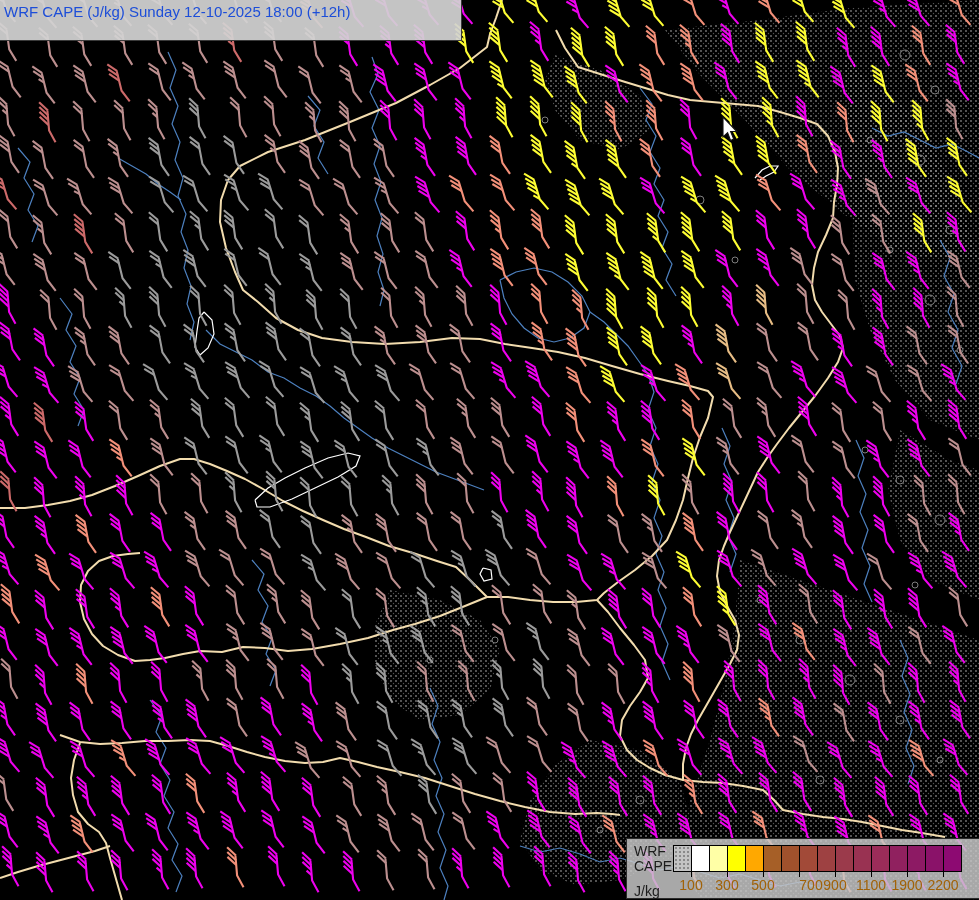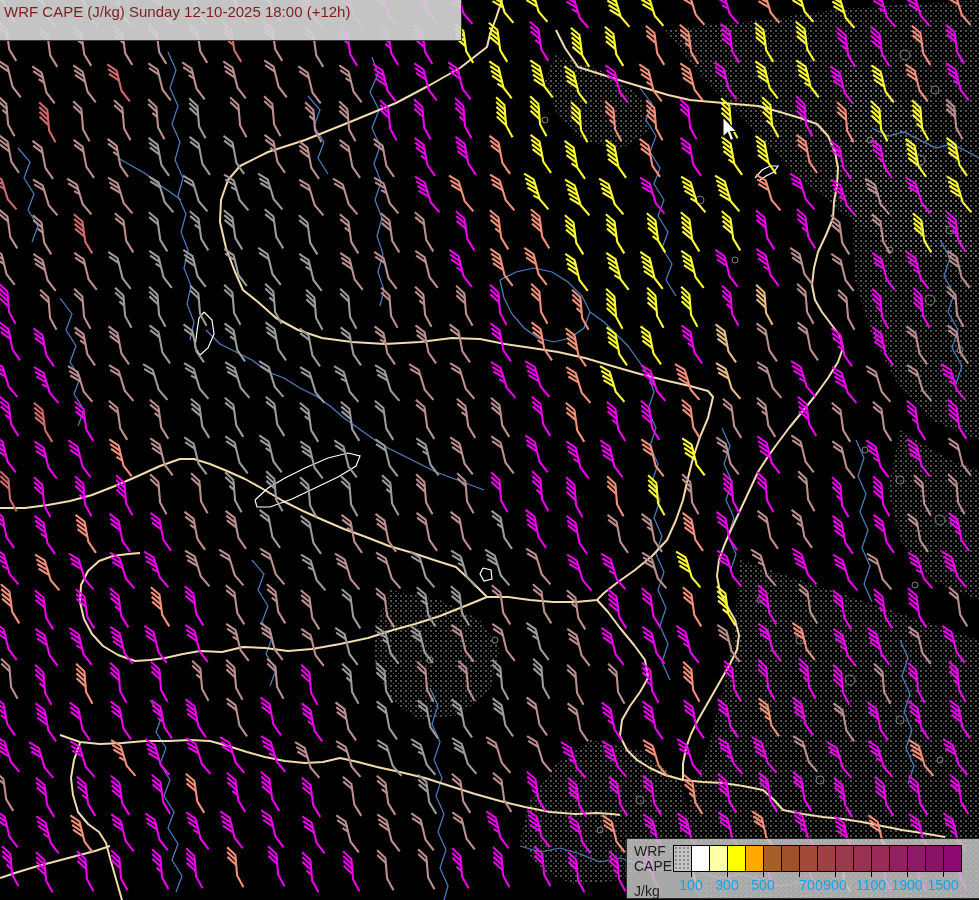--- a/index.html
+++ b/index.html
@@ -2,34 +2,34 @@
 <html><head>
 <meta charset="utf-8">
 <style>
   html,body{margin:0;padding:0;background:#000;}
   .stage{position:relative;width:979px;height:900px;background:#000;overflow:hidden;
          font-family:"Liberation Sans",sans-serif;}
   #map-svg{position:absolute;left:0;top:0;z-index:1;}
   .titlebox{position:absolute;left:0;top:0;width:462px;height:41px;box-sizing:border-box;
             background:rgba(211,211,211,0.93);border-right:1px solid #3a3a3a;border-bottom:1px solid #3a3a3a;
             padding:2px 0 0 4px;z-index:5;}
-  .t1{font-size:15px;line-height:19px;color:#7f1d1d;white-space:nowrap;}
+  .t1{font-size:15px;line-height:19px;color:#1d4ed8;white-space:nowrap;}
   .t2{font-size:15px;line-height:19px;color:#5e5e5e;white-space:nowrap;}
   .legend{position:absolute;left:626px;top:838px;width:363px;height:61px;box-sizing:border-box;
           background:rgba(200,200,200,0.84);border:1px solid #2a2a2a;z-index:5;}
   .legend-label{position:absolute;left:7px;color:#1c1c1c;font-size:14px;line-height:14px;}
   .ll0{top:5px;}  .ll1{top:20px;}  .ll2{top:37px;margin-top:8px;}
   .bar{position:absolute;left:46px;top:6px;height:25px;display:flex;border:1px solid #000;}
   .cell{width:17px;height:25px;border-right:1px solid #000;box-sizing:content-box;}
   .cell:last-child{border-right:none;}
   .cell-stipple{background-color:#c4c4c4;
     background-image:radial-gradient(#8a8a8a 0.9px, rgba(0,0,0,0) 0.9px);
     background-size:4px 4px;}
   .tick{position:absolute;top:32px;width:1px;height:6px;background:#000;}
-  .tlab{position:absolute;top:38px;font-size:14px;color:#0ea5e9;transform:translateX(-50%);}
+  .tlab{position:absolute;top:38px;font-size:14px;color:#a16207;transform:translateX(-50%);}
 </style>
 </head>
 <body>
 
 <div class="stage">
 
   <svg id="map-svg" width="979" height="900" viewBox="0 0 979 900">
       <defs>
         <pattern id="dots" width="5" height="5" patternUnits="userSpaceOnUse">
           <circle cx="1" cy="1" r="0.9" fill="#8f8f8f"></circle>
@@ -3989,17 +3989,17 @@
         <div class="tlab" style="left: 136px;">500</div>
         <div class="tick" style="left: 172px;"></div>
         <div class="tlab" style="left: 184px;">700</div>
         <div class="tick" style="left: 208px;"></div>
         <div class="tlab" style="left: 208px;">900</div>
         <div class="tick" style="left: 244px;"></div>
         <div class="tlab" style="left: 244px;">1100</div>
         <div class="tick" style="left: 280px;"></div>
         <div class="tlab" style="left: 280px;">1900</div>
         <div class="tick" style="left: 316px;"></div>
-        <div class="tlab" style="left: 316px;">1500</div>
+        <div class="tlab" style="left: 316px;">2200</div>
       </div>
   </div>
 
 </div>
 
 </body></html>

